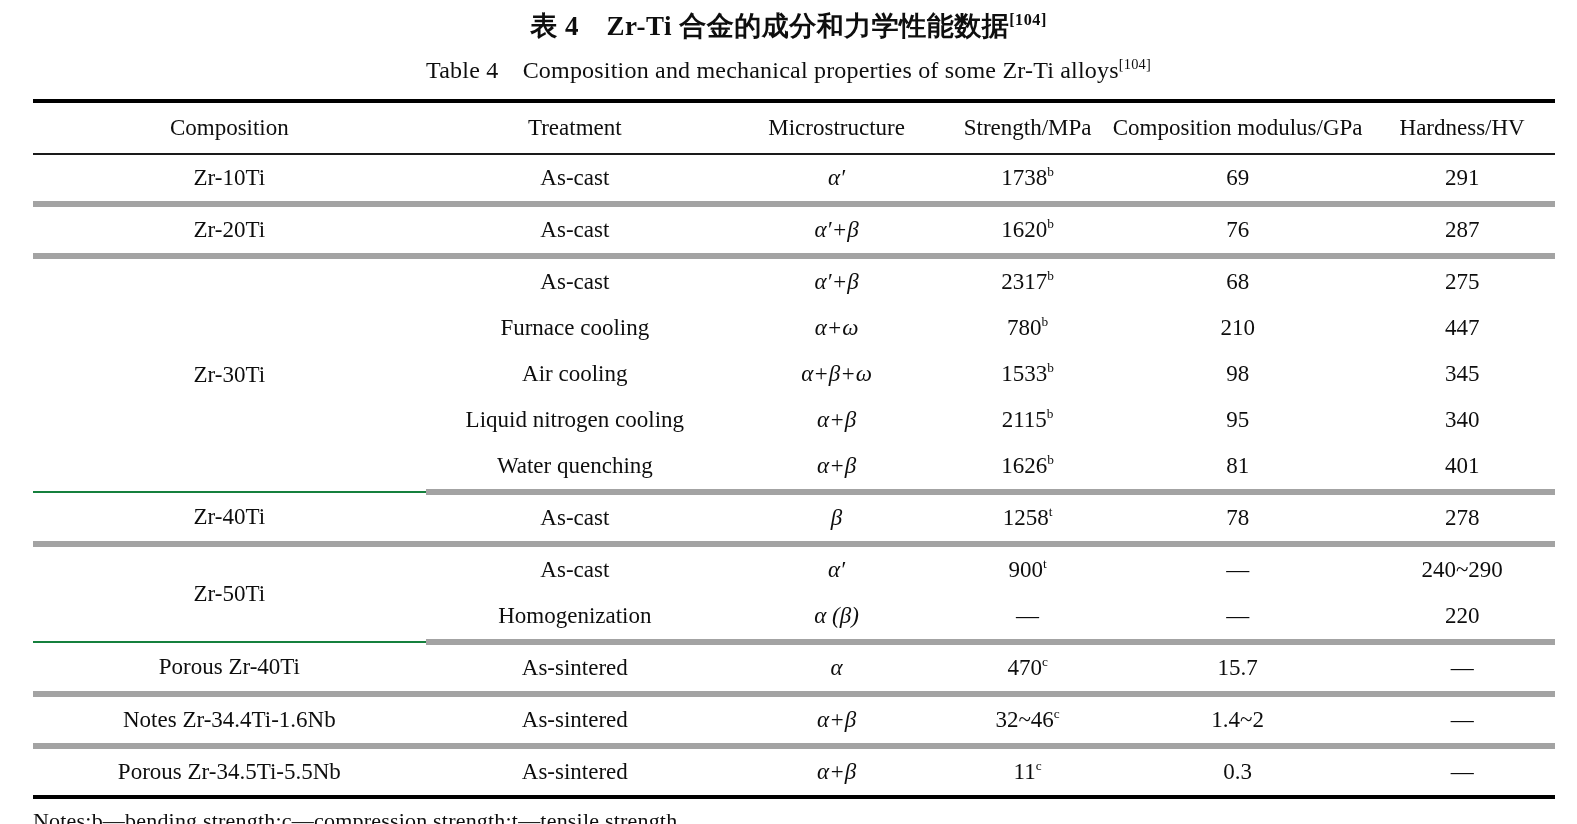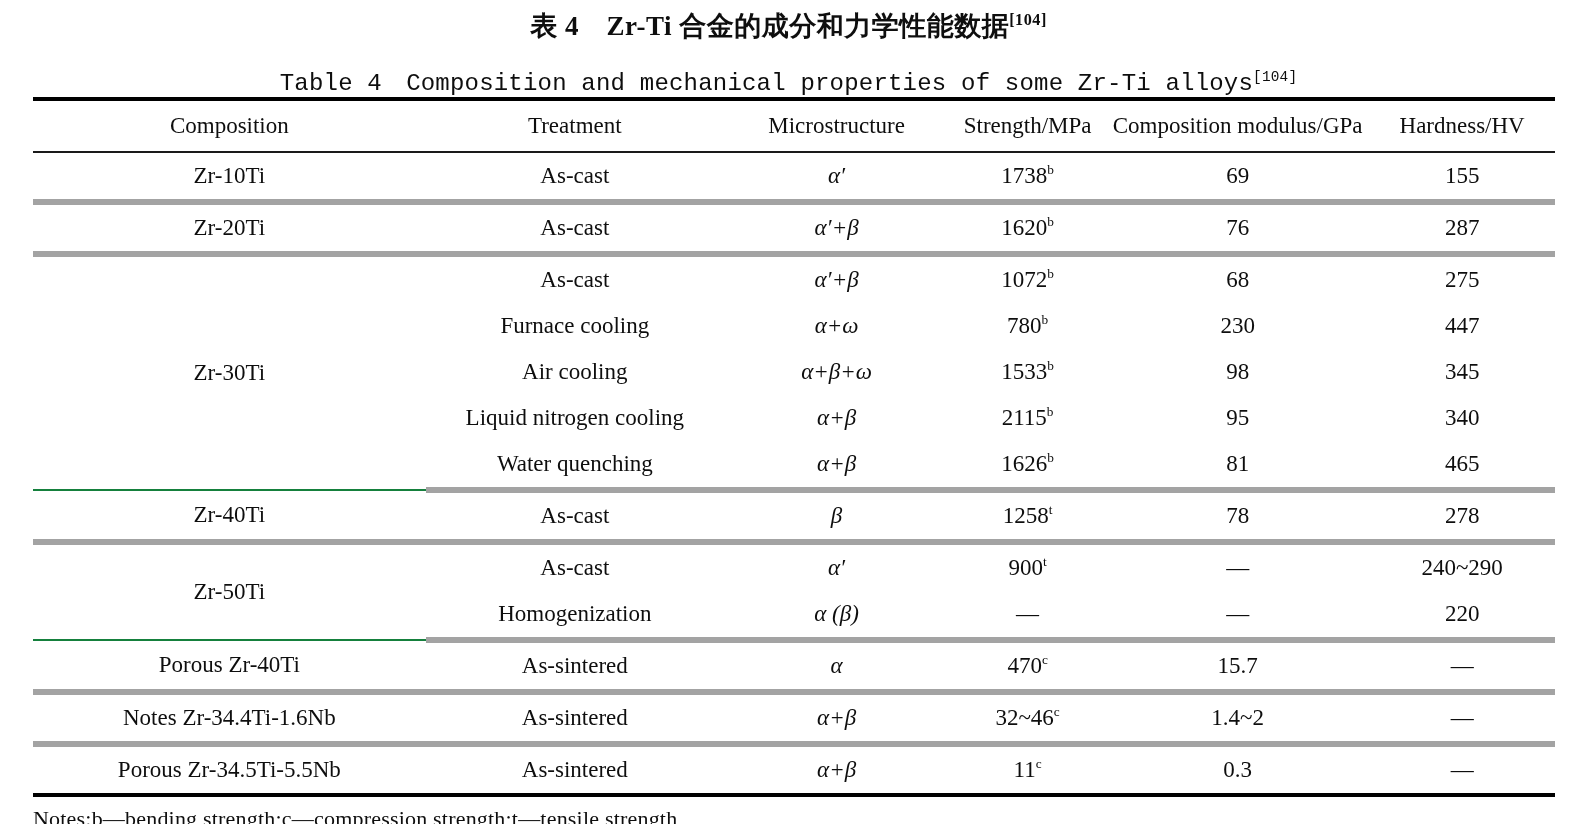--- a/index.html
+++ b/index.html
@@ -19,35 +19,36 @@
   }
   .title-zh {
     text-align: center;
     padding-top: 8px;
     font-size: 27px;
     font-weight: 600;
     letter-spacing: 0.5px;
   }
   .title-en {
     text-align: center;
-    margin-top: 26px;
+    margin-top: 13px;
     font-size: 24px;
-    font-family: Liberation Mono, monospace;
+    font-family: Liberation Serif, serif;
     font-weight: 500;
     letter-spacing: 0.2px;
   }
   .ref-sup {
     font-size: 0.60em;
     vertical-align: super;
     line-height: 0;
   }
   table.data {
     border-collapse: collapse;
     table-layout: fixed;
     margin-left: 33px;
+    margin-top: 15px;
     width: 1522px;
     border-top: 4px solid #000;
     border-bottom: 4px solid #000;
   }
   table.data th {
     height: 50px;
     font-size: 23px;
     font-weight: normal;
     text-align: center;
     vertical-align: middle;
@@ -108,43 +109,43 @@
         <th>Hardness/HV</th>
       </tr>
     </thead>
     <tbody>
       <tr class="group-end">
         <td>Zr-10Ti</td>
         <td>As-cast</td>
         <td class="micro">α′</td>
         <td><span>1738</span><sup>b</sup></td>
         <td>69</td>
-        <td>155</td>
+        <td>291</td>
       </tr>
       <tr class="group-end">
         <td>Zr-20Ti</td>
         <td>As-cast</td>
         <td class="micro">α′+β</td>
         <td><span>1620</span><sup>b</sup></td>
         <td>76</td>
         <td>287</td>
       </tr>
       <tr>
         <td rowspan="5" class="gb">Zr-30Ti</td>
         <td>As-cast</td>
         <td class="micro">α′+β</td>
-        <td><span>1072</span><sup>b</sup></td>
+        <td><span>2317</span><sup>b</sup></td>
         <td>68</td>
         <td>275</td>
       </tr>
       <tr>
         <td>Furnace cooling</td>
         <td class="micro">α+ω</td>
         <td><span>780</span><sup>b</sup></td>
-        <td>230</td>
+        <td>210</td>
         <td>447</td>
       </tr>
       <tr>
         <td>Air cooling</td>
         <td class="micro">α+β+ω</td>
         <td><span>1533</span><sup>b</sup></td>
         <td>98</td>
         <td>345</td>
       </tr>
       <tr>
@@ -152,21 +153,21 @@
         <td class="micro">α+β</td>
         <td><span>2115</span><sup>b</sup></td>
         <td>95</td>
         <td>340</td>
       </tr>
       <tr class="group-end">
         <td>Water quenching</td>
         <td class="micro">α+β</td>
         <td><span>1626</span><sup>b</sup></td>
         <td>81</td>
-        <td>465</td>
+        <td>401</td>
       </tr>
       <tr class="group-end">
         <td>Zr-40Ti</td>
         <td>As-cast</td>
         <td class="micro">β</td>
         <td><span>1258</span><sup>t</sup></td>
         <td>78</td>
         <td>278</td>
       </tr>
       <tr>

